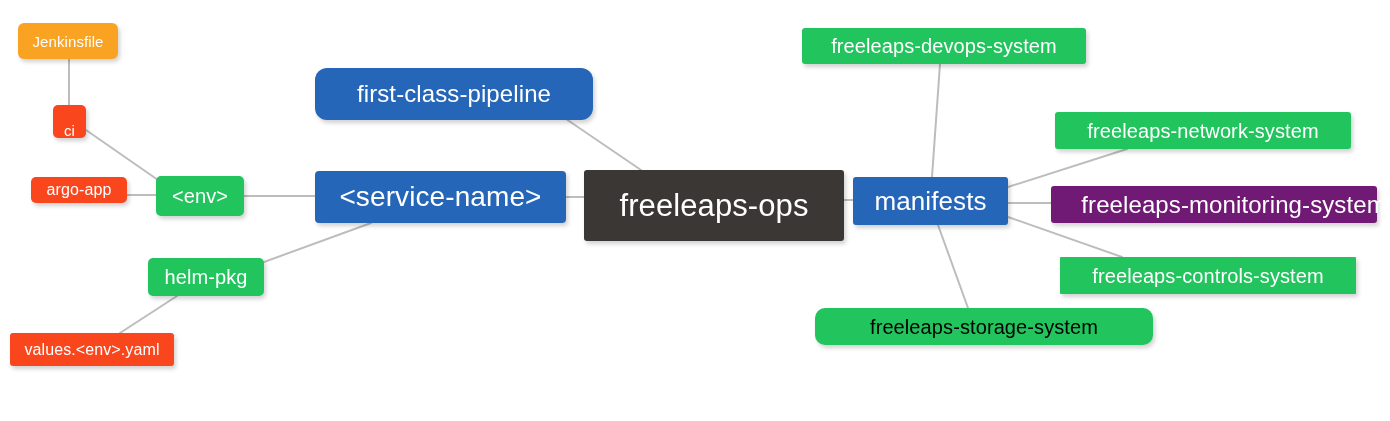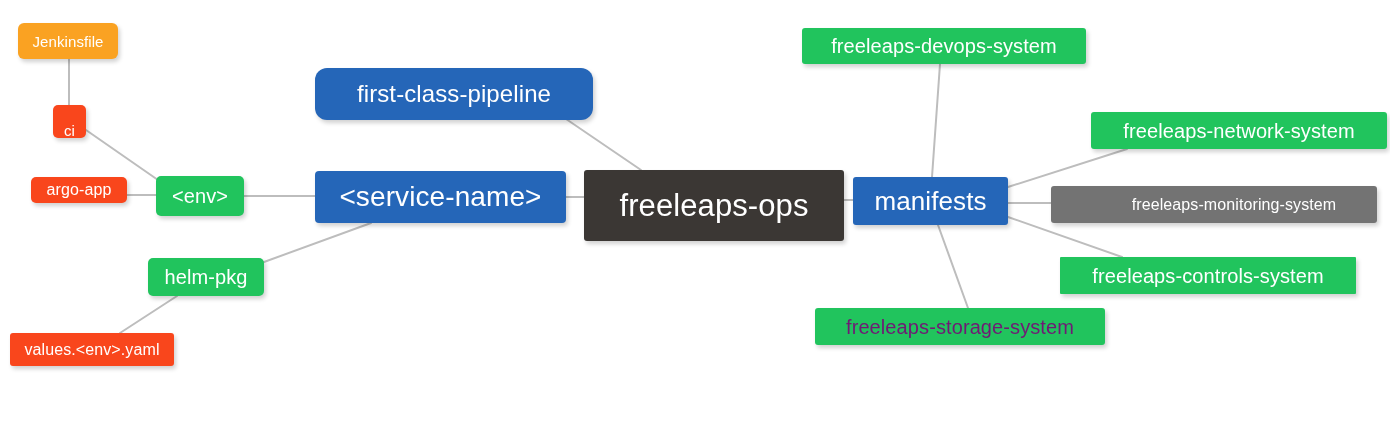--- a/index.html
+++ b/index.html
@@ -93,26 +93,26 @@
       </div>
       <div class="node" style="left: 584px; top: 170px; width: 260px; height: 71px; background: rgb(59, 55, 52); color: rgb(255, 255, 255); font-size: 31px; border-radius: 3px;">
         <span class="node-label">freeleaps-ops</span>
       </div>
       <div class="node" style="left: 853px; top: 177px; width: 155px; height: 48px; background: rgb(37, 102, 184); color: rgb(255, 255, 255); font-size: 26px; border-radius: 3px; justify-content: center;">
         <span class="node-label">manifests</span>
       </div>
       <div class="node" style="left: 802px; top: 28px; width: 284px; height: 36px; background: rgb(33, 196, 93); color: rgb(255, 255, 255); font-size: 20px; border-radius: 3px;">
         <span class="node-label">freeleaps-devops-system</span>
       </div>
-      <div class="node" style="left: 1055px; top: 112px; width: 296px; height: 37px; background: rgb(33, 196, 93); color: rgb(255, 255, 255); font-size: 20px; border-radius: 3px; margin-left: 36px;">
+      <div class="node" style="left: 1055px; top: 112px; width: 296px; height: 37px; background: rgb(33, 196, 93); color: rgb(255, 255, 255); font-size: 20px; border-radius: 3px;">
         <span class="node-label">freeleaps-network-system</span>
       </div>
-      <div class="node" style="left: 1051px; top: 186px; width: 326px; height: 37px; background: #737373; color: rgb(255, 255, 255); font-size: 16px; border-radius: 3px; padding-left: 40px;">
+      <div class="node" style="left: 1051px; top: 186px; width: 326px; height: 37px; background: #701a75; color: rgb(255, 255, 255); font-size: 24px; border-radius: 3px; padding-left: 40px;">
         <span class="node-label">freeleaps-monitoring-system</span>
       </div>
       <div class="node" style="left: 1060px; top: 257px; width: 296px; height: 37px; background: rgb(33, 196, 93); color: rgb(255, 255, 255); font-size: 20px; border-radius: 1px;">
         <span class="node-label">freeleaps-controls-system</span>
       </div>
-      <div class="node" style="left: 815px; top: 308px; width: 290px; height: 37px; background: rgb(33, 196, 93); color: #701a75; font-size: 20px; border-radius: 3px;">
+      <div class="node" style="left: 815px; top: 308px; width: 338px; height: 37px; background: rgb(33, 196, 93); color: #000000; font-size: 20px; border-radius: 10px;">
         <span class="node-label">freeleaps-storage-system</span>
       </div>
     </div>
 </div>
 
 </body></html>

